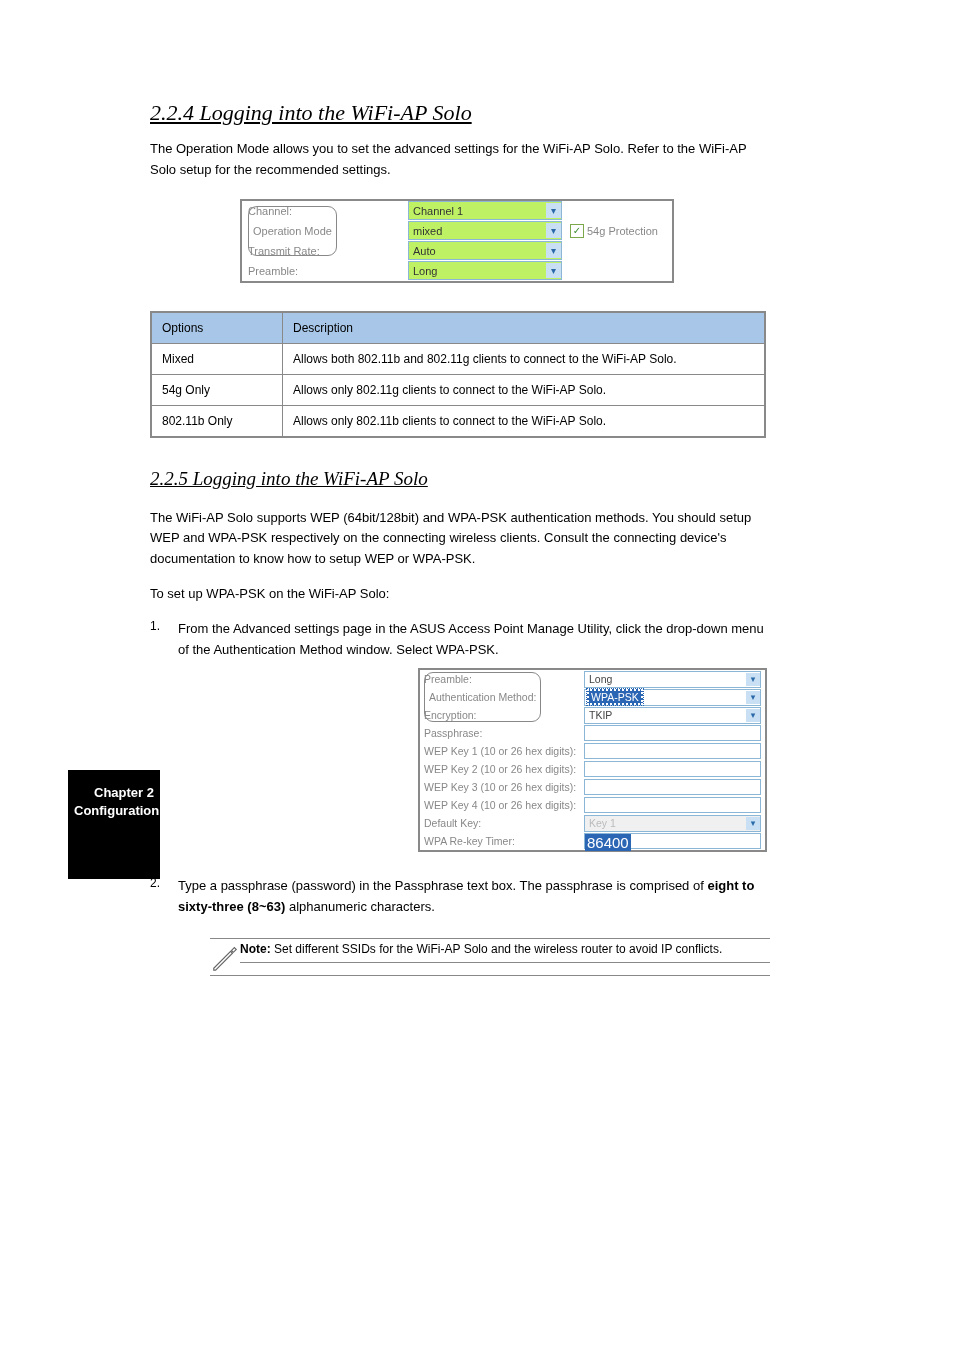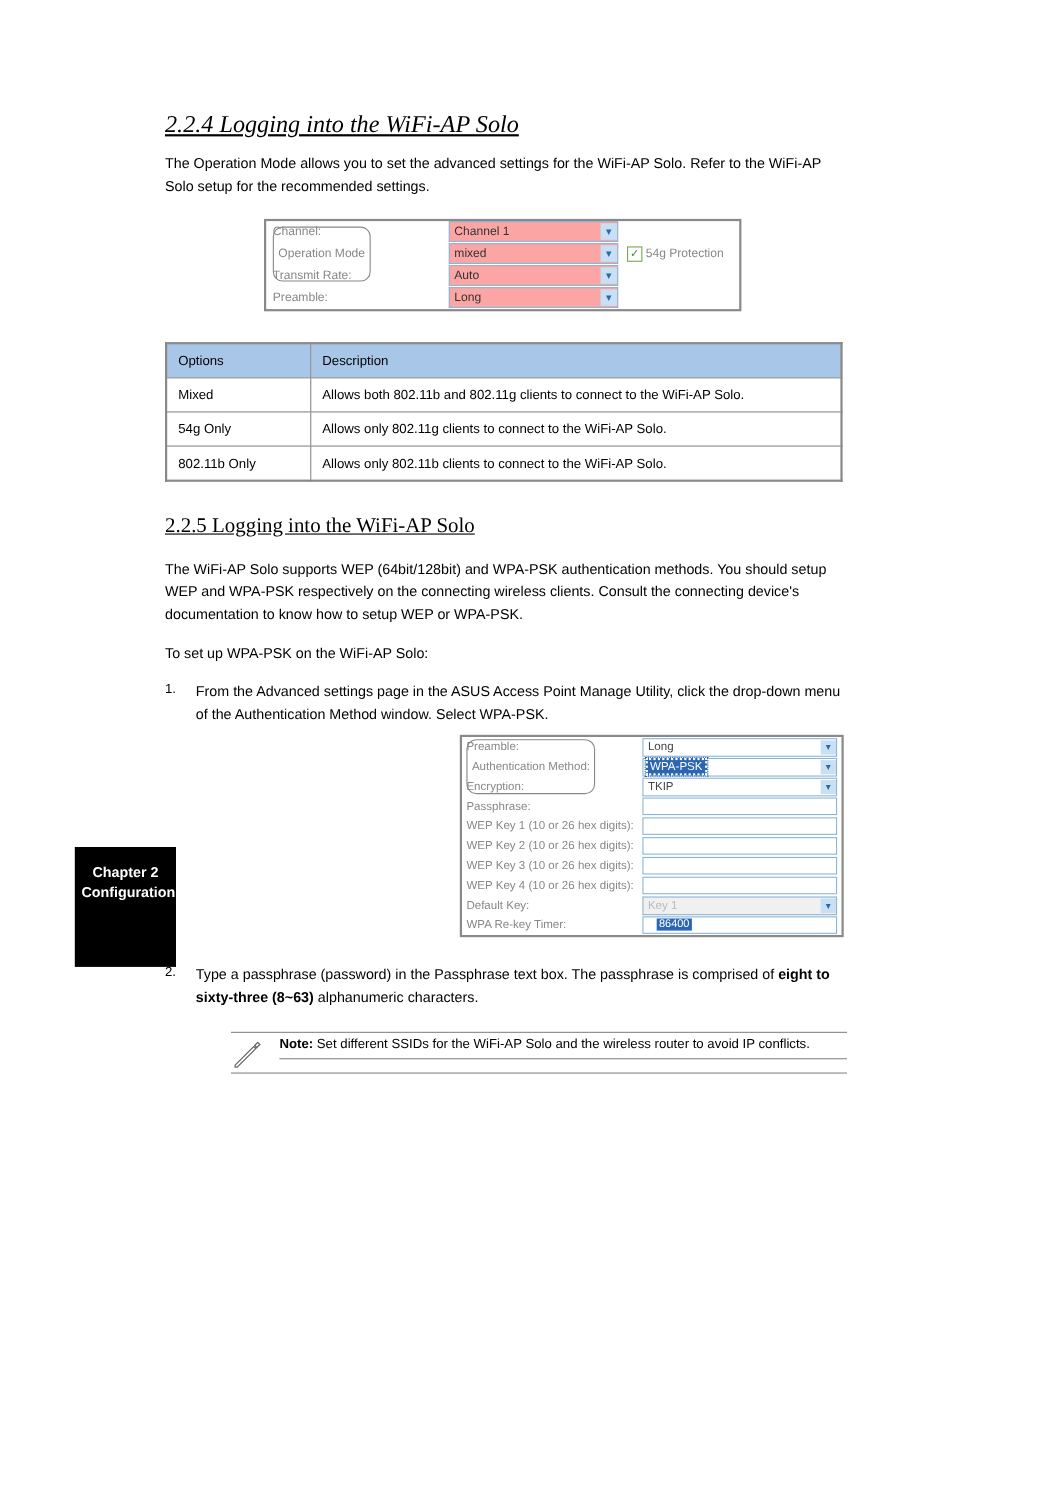--- a/index.html
+++ b/index.html
@@ -1,44 +1,44 @@
 <!DOCTYPE html>
 <html><head>
 <meta charset="utf-8">
 <style>
 html,body{margin:0;padding:0;background:#fff;font-family:Arial,Helvetica,sans-serif;color:#000;font-size:12px}
 .page{width:954px;height:1351px;position:relative;margin:0 auto;box-sizing:border-box;padding:100px 80px 40px 150px}
 .title{font-family:'Times New Roman',serif;font-size:22px;font-style:italic;text-decoration:underline;margin-bottom:13px}
-.subtitle{font-family:'Times New Roman',serif;font-size:19px;text-decoration:underline;margin:30px 0 18px}
+.subtitle{font-family:'Times New Roman',serif;font-size:19px;font-style:italic;text-decoration:underline;margin:30px 0 18px}
 .body{font-size:13px;line-height:1.6;margin:0 0 14px;max-width:620px}
 .screenshot{border:2px solid #898989;margin:18px 0 28px 90px;width:430px;background:#fff}
 .srow{display:flex;align-items:center;height:20px;padding:0 6px;font-size:11px;color:#888}
 .slabel{width:160px}
 .ringed{display:inline-block;border:1px solid #888;border-radius:9px;padding:18px 4px;color:#888}
-.sselect{flex:0 0 148px;display:flex;align-items:center;justify-content:space-between;height:17px;border:1px solid #8cb6d6;background:#fca5a5;padding:0 0 0 4px;color:#333;font-size:11px}
+.sselect{flex:0 0 148px;display:flex;align-items:center;justify-content:space-between;height:17px;border:1px solid #8cb6d6;background:#bef264;padding:0 0 0 4px;color:#333;font-size:11px}
 .sarrow{width:15px;height:15px;background:#c9e0f4;display:flex;align-items:center;justify-content:center;color:#2a6aa8;font-size:10px}
 .chk{display:inline-flex;align-items:center;margin-left:8px}
 .chkbox{width:12px;height:12px;border:1px solid #7ba84a;background:#fff;display:inline-flex;align-items:center;justify-content:center;font-size:10px;color:#3a8a2e;margin-right:3px}
 .opts{border:2px solid #898989;border-collapse:collapse;margin:10px 0 30px;width:616px}
 .opts th,.opts td{border:1px solid #898989;padding:8px 10px;font-size:12px;text-align:left;vertical-align:top}
 .opts th{background:#a8c7e8;font-weight:normal}
 .opts th.h1{width:110px}
-.side{position:absolute;left:68px;top:770px;width:80px;background:#000;color:#fff;padding:14px 6px 60px;font-size:13px;font-weight:bold;text-align:center;line-height:1.35}
+.side{position:absolute;left:68px;top:770px;width:80px;background:#000;color:#fff;padding:14px 6px 60px;font-size:13px;font-weight:bold;text-align:right;line-height:1.35}
 .screenshot2{border:2px solid #898989;margin:8px 0 24px 268px;width:345px;background:#fff}
 .s2row{display:flex;align-items:center;height:18px;padding:0 4px;font-size:10.5px;color:#888}
 .s2label{width:160px}
 .s2sel{flex:1;display:flex;align-items:center;justify-content:space-between;height:15px;border:1px solid #8cb6d6;background:#fff;padding:0 0 0 4px;color:#444}
 .s2arrow{width:14px;height:13px;background:#c9e0f4;display:flex;align-items:center;justify-content:center;color:#2a6aa8;font-size:9px}
 .sel-hl .s2sel span:first-child{background:#2b66b5;color:#fff;padding:0 2px;border:2px dotted #fff;outline:1px dotted #2b66b5;margin:-2px}
 .s2input{flex:1;height:14px;border:1px solid #8cb6d6;background:#fff}
-.s2inputval{font-size:10px;color:#fff;background:#2b66b5;padding:0 2px;margin:12px}
+.s2inputval{font-size:15px;color:#fff;background:#2b66b5;padding:0 2px;margin:0}
 .s2dis .s2sel{background:#f0f0f0;color:#bbb}
 .notebox{margin:20px 0 0 60px;max-width:560px}
 .note-hr{border:0;border-top:1px solid #888;margin:3px 0}
-.note-row{display:flex;gap:14px;align-items:flex-start}
+.note-row{display:flex;align-items:flex-start}
 .pen{width:30px;flex:0 0 30px}
 .note-text{flex:1}
 .note-text b{font-size:12px}
 .note-text span{font-size:12px}
 .footer{position:absolute;bottom:40px;left:150px;right:80px;display:flex;justify-content:space-between;font-size:12px}
 </style>
 </head>
 <body>
 
 <div class="page">

